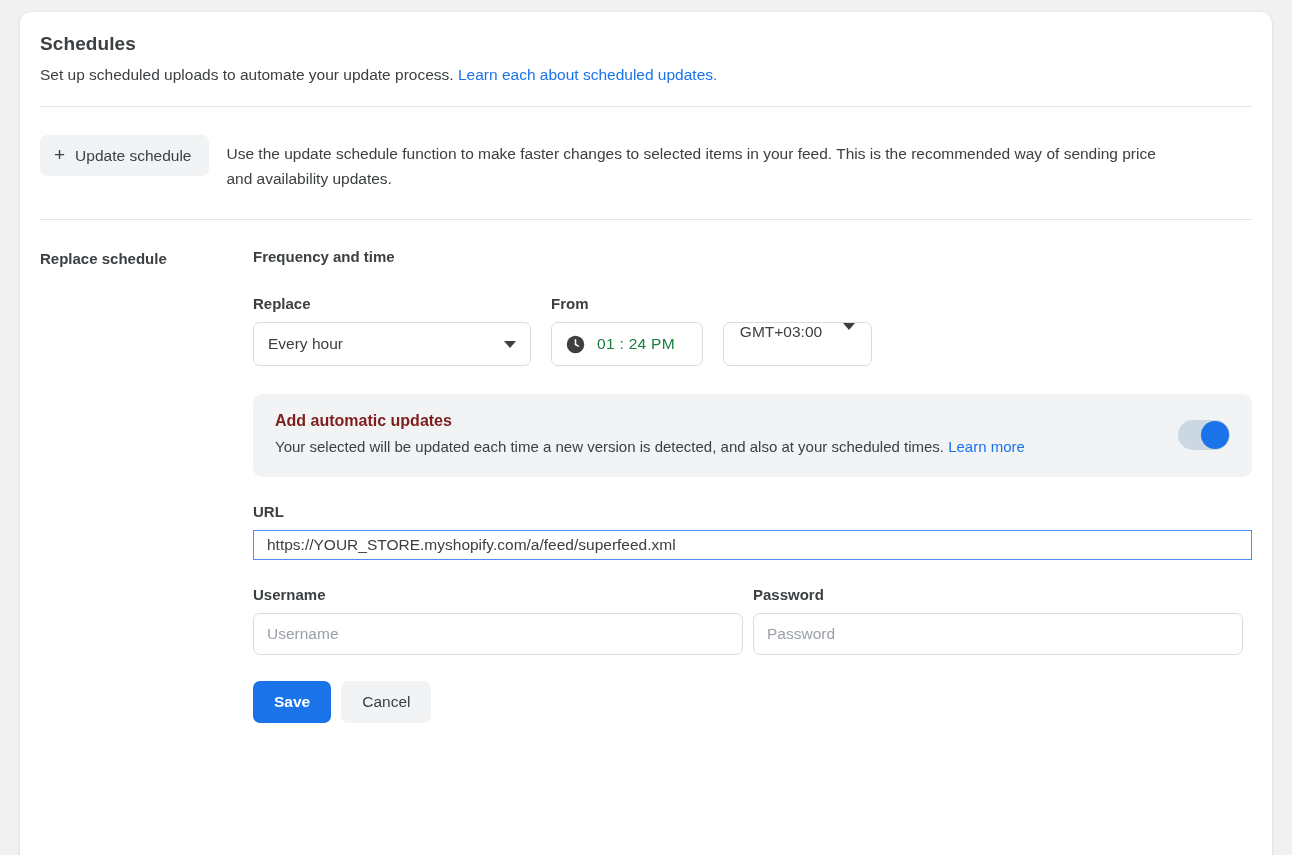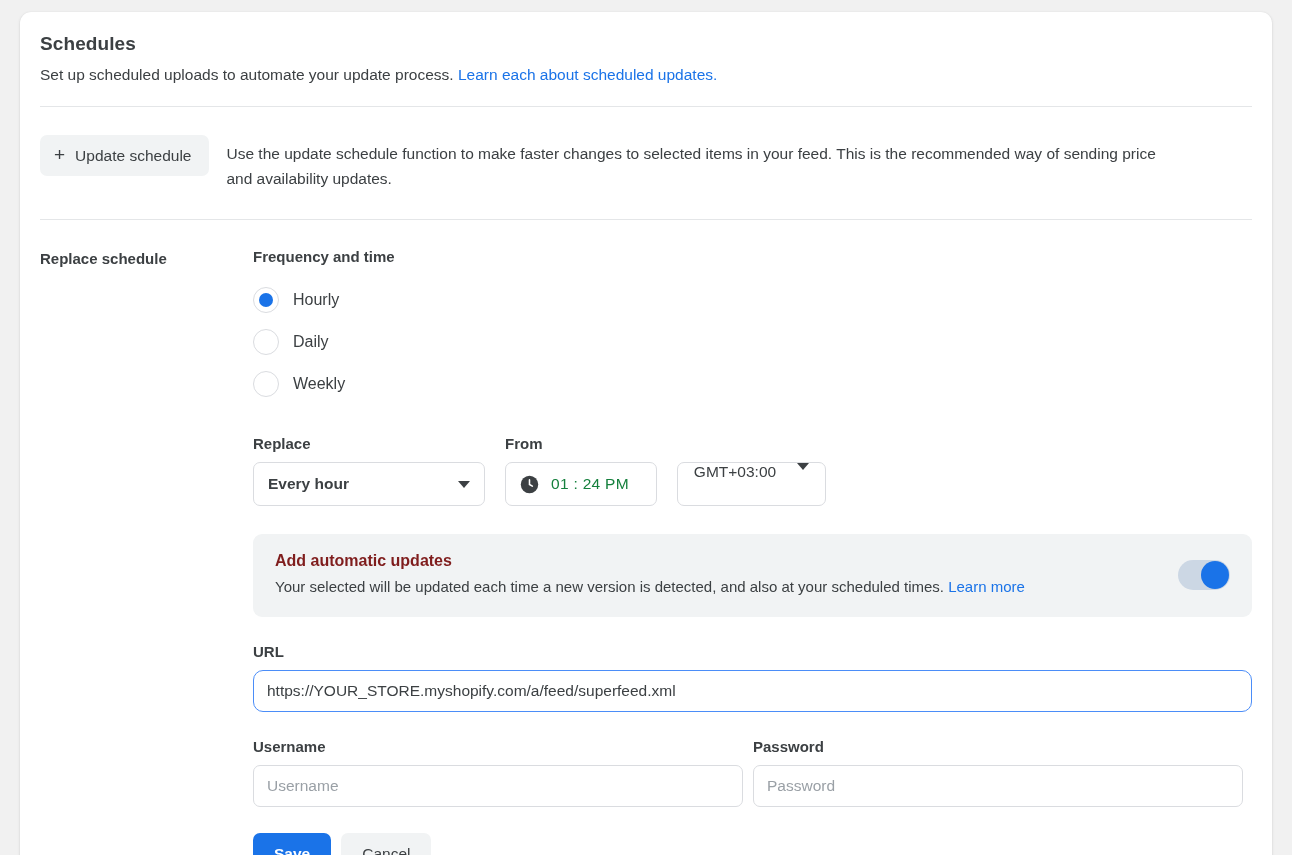--- a/index.html
+++ b/index.html
@@ -166,21 +166,21 @@
     height: 44px;
     border: 1px solid #dadce0;
     border-radius: 7px;
     background: #fff;
     padding: 0 14px;
     font-size: 15.5px;
     color: #3c4043;
     cursor: pointer;
     font-family: inherit;
   }
-  .select-repeat { width: 232px; font-weight: bold; }
+  .select-repeat { width: 278px; }
   .caret {
     width: 0; height: 0;
     border-left: 6px solid transparent;
     border-right: 6px solid transparent;
     border-top: 7px solid #3c4043;
     margin-left: 10px;
     flex: 0 0 auto;
   }
 
   .time-box {
@@ -257,23 +257,23 @@
     width: 28px;
     height: 28px;
     border-radius: 50%;
     background: #1a73e8;
   }
 
   
   .url-group { margin-top: 26px; }
   .input {
     width: 999px;
-    height: 42px;
+    height: 30px;
     border: 1px solid #dadce0;
-    border-radius: 10px;
+    border-radius: 0;
     padding: 0 13px;
     font-family: inherit;
     font-size: 15.5px;
     color: #3c4043;
     background: #fff;
     outline: none;
   }
   .input.focused {
     border: 1.5px solid #4b8df8;
   }
@@ -356,40 +356,20 @@
   <div class="divider"></div>
 
   <div class="form-body">
 
     <div class="col-left">Replace schedule</div>
 
     <div class="col-right">
 
       <span class="field-label">Frequency and time</span>
 
-      <div class="radio-list">
-        <div class="radio-item checked">
-          <span class="radio-circle">
-              <span class="dot"></span>
-            </span>
-          <span class="radio-label">Hourly</span>
-        </div>
-        <div class="radio-item">
-          <span class="radio-circle">
-              <span class="dot"></span>
-            </span>
-          <span class="radio-label">Daily</span>
-        </div>
-        <div class="radio-item">
-          <span class="radio-circle">
-              <span class="dot"></span>
-            </span>
-          <span class="radio-label">Weekly</span>
-        </div>
-      </div>
 
       <div class="row-fields">
 
         <div class="field-group">
           <span class="field-label">Replace</span>
           <div class="select-box select-repeat">
             <span>Every hour</span>
             <span class="caret"></span>
           </div>
         </div>

